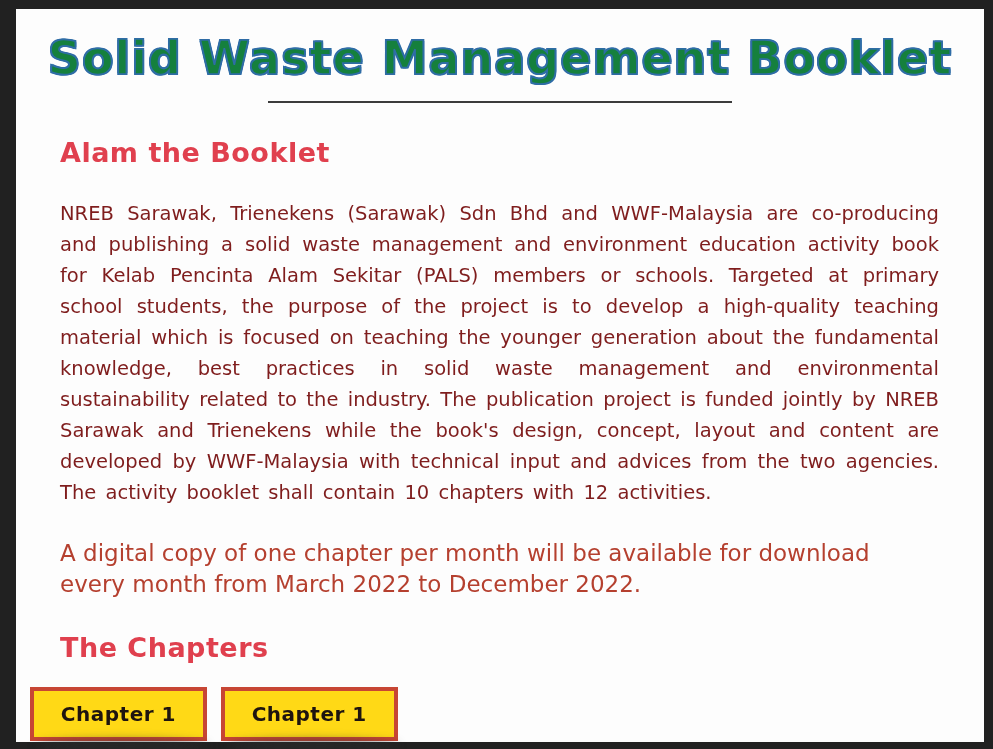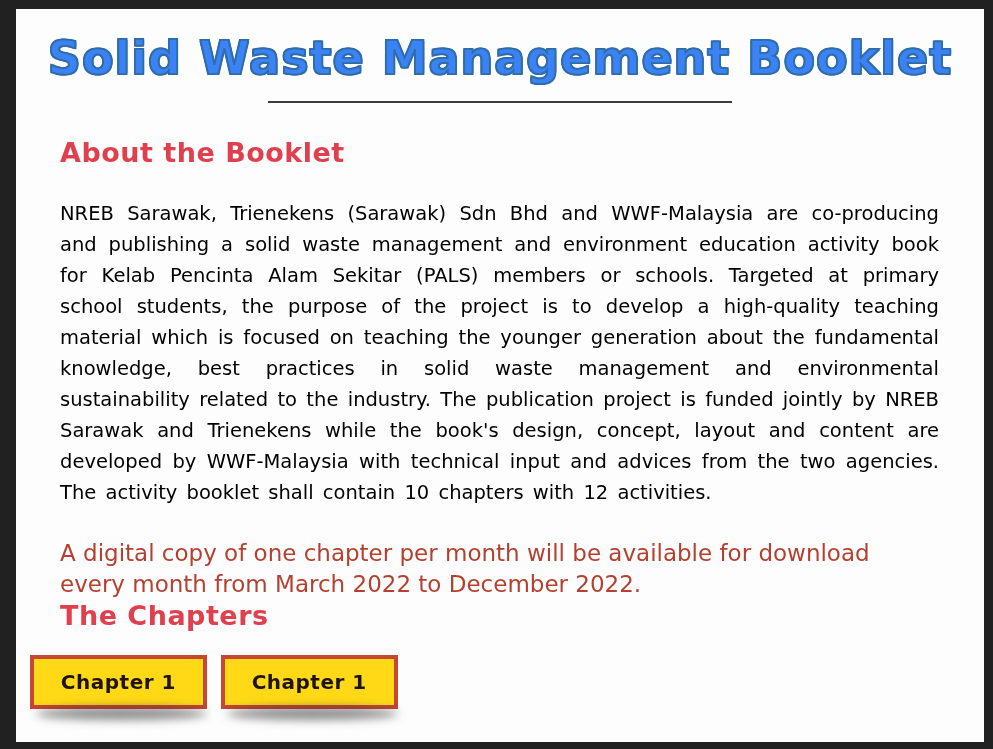--- a/index.html
+++ b/index.html
@@ -25,21 +25,21 @@
   
   .title-wrap {
     text-align: center;
     padding-top: 22px;
   }
   .page-title {
     display: inline-block;
     font-size: 46px;
     font-weight: bold;
     letter-spacing: 1px;
-    color: #3b82f6;
+    color: #15803d;
     -webkit-text-stroke: 1.6px #2F6DA6;
     text-shadow:
       1px 1px 0 #2F6DA6,
       -1px 1px 0 #2F6DA6,
       1px -1px 0 #2F6DA6,
       -1px -1px 0 #2F6DA6;
   }
   .title-divider {
     width: 464px;
     height: 0;
@@ -56,32 +56,32 @@
     font-weight: bold;
     letter-spacing: 0.5px;
     color: #E0404E;
   }
   .about-heading { margin-top: 34px; }
 
   .about-paragraph {
     margin-top: 30px;
     font-size: 19.5px;
     line-height: 31px;
-    color: #000000;
+    color: #7f1d1d;
     text-align: justify;
     word-spacing: 3px;
   }
   .availability-line {
     margin-top: 30px;
     font-size: 23px;
     line-height: 31px;
     color: #B5402F;
   }
 
-  .chapters-heading { }
+  .chapters-heading { margin-top: 32px; }
 
   
   .chapters-grid {
     margin: 24px 14px 0 14px;
     display: grid;
     grid-template-columns: repeat(5, 1fr);
     column-gap: 14px;
     row-gap: 25px;
   }
   .chapter-button {
@@ -117,21 +117,21 @@
 
 <div class="frame">
 
   <div class="title-wrap">
     <h1 class="page-title">Solid Waste Management Booklet</h1>
     <div class="title-divider"></div>
   </div>
 
   <div class="content">
 
-    <h2 class="section-heading about-heading">About the Booklet</h2>
+    <h2 class="section-heading about-heading">Alam the Booklet</h2>
 
     <p class="about-paragraph">NREB Sarawak, Trienekens (Sarawak) Sdn Bhd and WWF-Malaysia are co-producing and publishing a solid waste management and environment education activity book for Kelab Pencinta Alam Sekitar (PALS) members or schools. Targeted at primary school students, the purpose of the project is to develop a high-quality teaching material which is focused on teaching the younger generation about the fundamental knowledge, best practices in solid waste management and environmental sustainability related to the industry. The publication project is funded jointly by NREB Sarawak and Trienekens while the book's design, concept, layout and content are developed by WWF-Malaysia with technical input and advices from the two agencies. The activity booklet shall contain 10 chapters with 12 activities.</p>
 
     <p class="availability-line">A digital copy of one chapter per month will be available for download every month from March 2022 to December 2022.</p>
 
     <h2 class="section-heading chapters-heading">The Chapters</h2>
 
   </div>
 
   <div class="chapters-grid">

